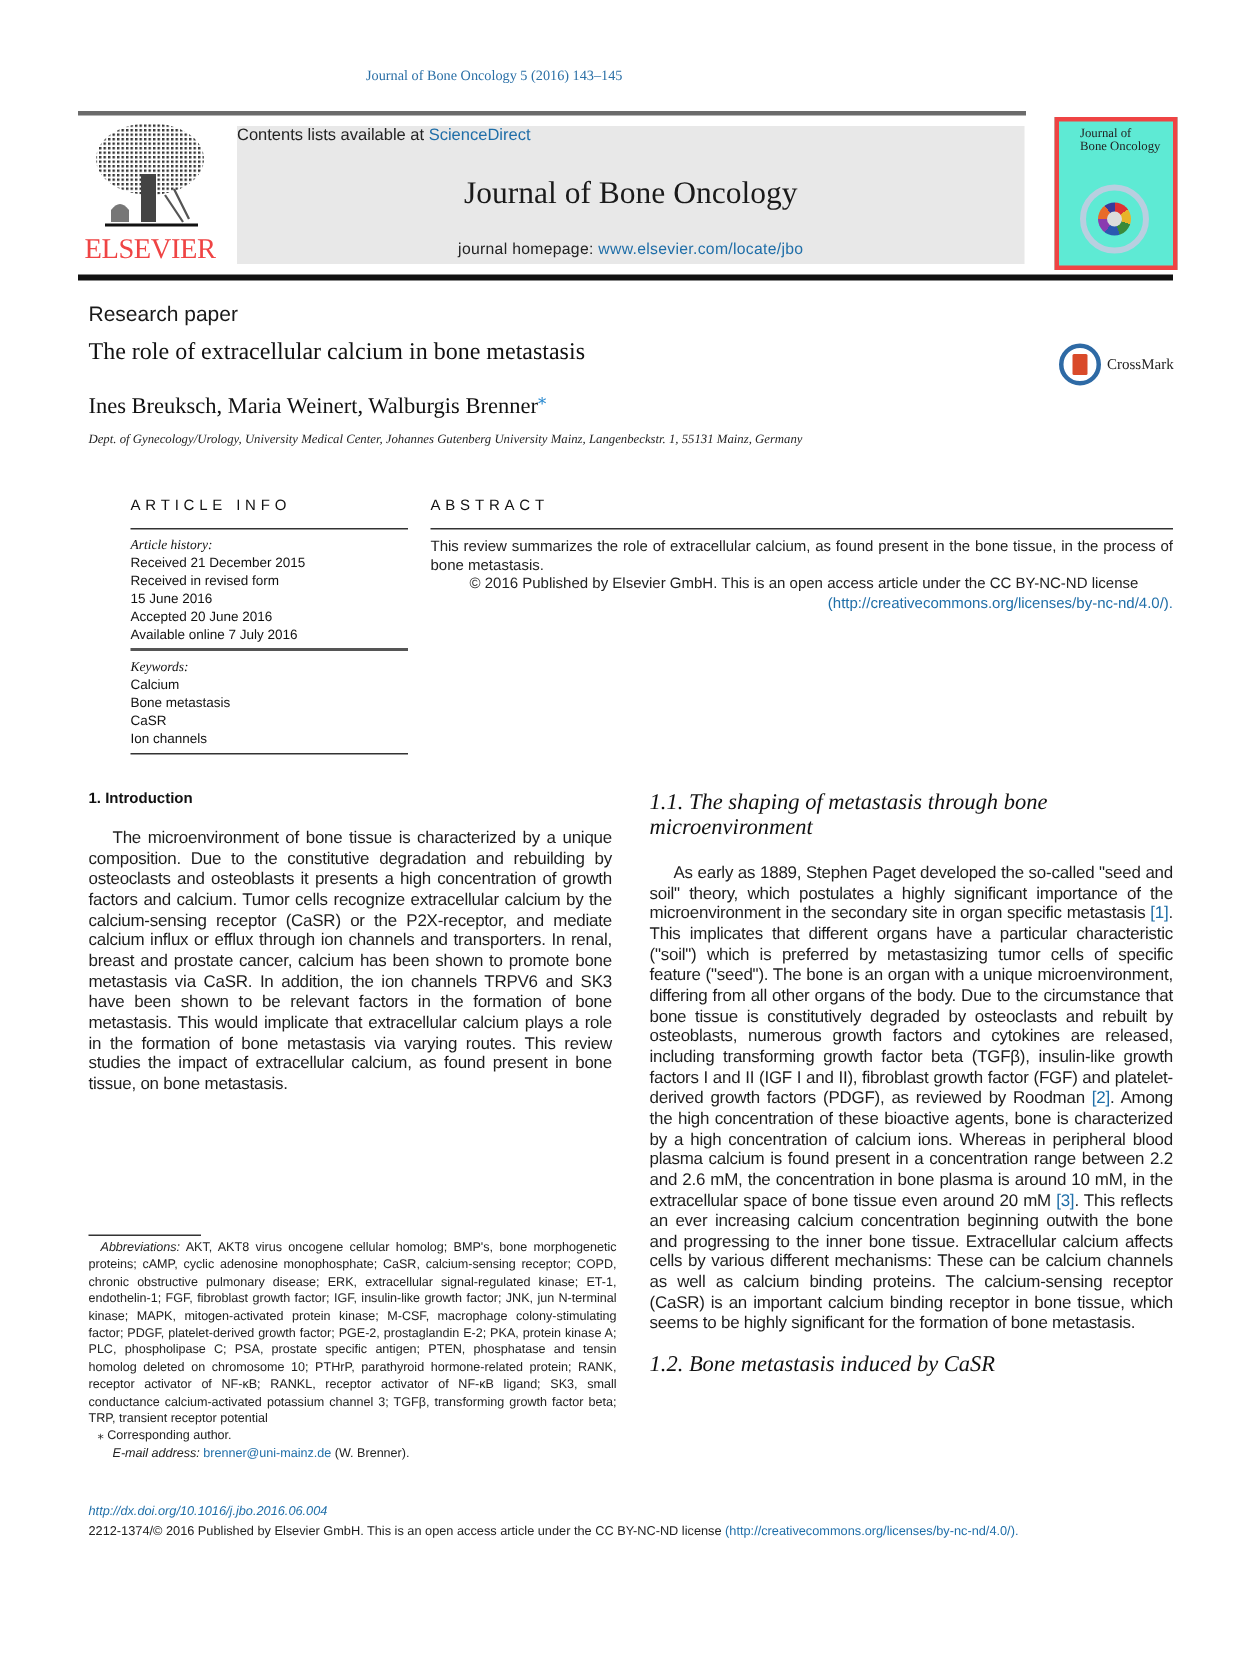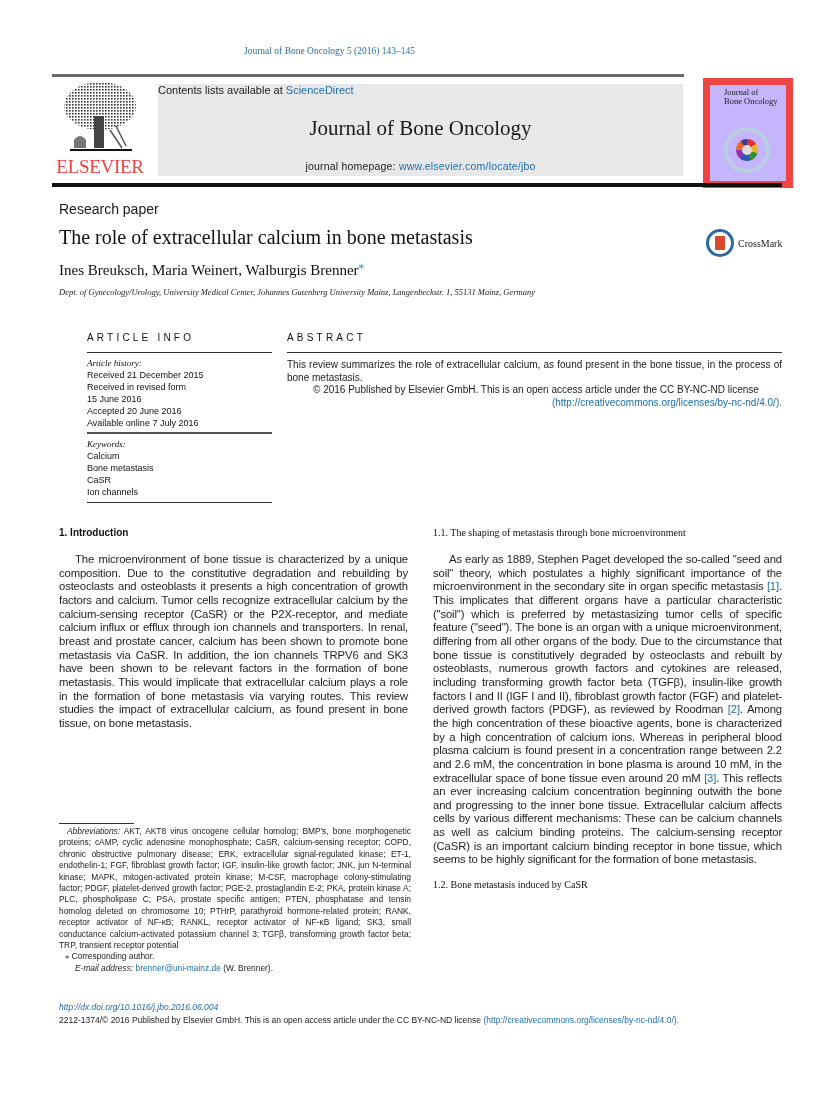--- a/index.html
+++ b/index.html
@@ -8,46 +8,46 @@
   a,.link{color:#1f6ea8;text-decoration:none;}
   .running{left:0;width:659px;top:46px;text-align:center;font-size:9.5px;color:#2a6fa6;}
   .topbar{left:52px;top:74px;width:632px;height:3px;background:#6b6b6b;}
   .elsevier{left:54px;top:80px;width:92px;height:96px;}
   .tree{left:6px;top:0;width:80px;height:74px;}
   .elsevier-word{position:absolute;left:0;top:76px;width:92px;text-align:center;font-size:19px;color:#ef4444;letter-spacing:-0.3px;font-family:"Liberation Serif",serif;}
   .banner{left:158px;top:84px;width:525px;height:92px;background:#e8e8e8;}
   .contents{position:absolute;left:0;width:100%;top:0px;font-size:11px;color:#222;font-family:"Liberation Sans","DejaVu Sans",sans-serif;}
   .jtitle{position:absolute;left:0;width:100%;top:32px;text-align:center;font-size:21px;color:#1a1a1a;}
   .homepage{position:absolute;left:0;width:100%;top:76px;text-align:center;font-size:10.5px;color:#222;font-family:"Liberation Sans","DejaVu Sans",sans-serif;letter-spacing:0.2px;}
-  .cover{left:703px;top:78px;width:76px;height:96px;background:#c4b5fd;border:7px solid #ef4444;}
+  .cover{left:703px;top:78px;width:76px;height:96px;background:#5eead4;border:3px solid #ef4444;}
   .cover-title{position:absolute;left:14px;top:3px;font-size:8.5px;line-height:9px;color:#222;}
   .cover-ring{position:absolute;left:14px;top:42px;width:46px;height:46px;border-radius:50%;border:4px solid #b9cfe0;box-sizing:border-box;}
   .cover-inner{position:absolute;left:8px;top:8px;width:22px;height:22px;border-radius:50%;background:conic-gradient(#d33 0 15%,#e8b329 15% 30%,#3a8a3a 30% 45%,#2b58b0 45% 60%,#8a3ab0 60% 75%,#e86b2a 75% 90%,#3a3a9a 90% 100%);}
   .cover-inner::after{content:"";position:absolute;left:6px;top:6px;width:10px;height:10px;border-radius:50%;background:#ddd;}
   .thickbar{left:52px;top:183px;width:730px;height:4px;background:#111;}
   .rp{left:59px;top:201px;font-size:14px;font-family:"Liberation Sans","DejaVu Sans",sans-serif;font-stretch:condensed;}
-  .title{left:59px;top:226px;font-size:20px;color:#111;}
+  .title{left:59px;top:226px;font-size:16px;color:#111;}
   .authors{left:59px;top:259px;font-size:15px;color:#111;}
   .authors sup{color:#2a8ad0;font-size:11px;}
   .affil{left:59px;top:287px;font-size:8.5px;font-style:italic;color:#222;}
   .crossmark{left:706px;top:229px;width:90px;height:32px;}
   .cm-circle{position:absolute;left:0;top:0;width:28px;height:28px;border-radius:50%;border:3px solid #2e6aa5;box-sizing:border-box;background:#fff;}
   .cm-book{position:absolute;left:6px;top:4px;width:10px;height:14px;background:#d94a2a;border-radius:1px;}
   .cm-text{position:absolute;left:32px;top:9px;font-size:10px;color:#222;}
   .hr-thin{height:1px;background:#333;}
   .sect-head{font-size:10px;letter-spacing:3.2px;color:#111;font-family:"Liberation Sans","DejaVu Sans",sans-serif;}
   .info-col{left:55px;top:332px;width:185px;margin-left:32px;}
   .small{font-size:9px;line-height:12px;font-family:"Liberation Sans","DejaVu Sans",sans-serif;color:#111;}
   .small i{font-family:"Liberation Serif",serif;}
   .abs-col{left:287px;top:332px;width:495px;}
   .abs-text{font-size:10px;line-height:12.5px;text-align:justify;font-family:"Liberation Sans","DejaVu Sans",sans-serif;color:#222;}
   .body-l{left:59px;width:349px;}
   .body-r{left:433px;width:349px;}
   .h1{font-size:10px;font-weight:bold;font-family:"Liberation Sans","DejaVu Sans",sans-serif;color:#111;}
-  .h2{font-size:10px;color:#111;}
+  .h2{font-size:15px;font-style:italic;color:#111;}
   .para{font-size:11.3px;line-height:13.65px;text-align:justify;text-indent:16px;font-family:"Liberation Sans","DejaVu Sans",sans-serif;color:#1e1e1e;letter-spacing:-0.15px;}
   .foot-rule{left:59px;top:823px;width:75px;height:1px;background:#333;}
   .foot{left:59px;top:826px;width:352px;font-size:8.4px;line-height:11.4px;text-align:justify;font-family:"Liberation Sans","DejaVu Sans",sans-serif;color:#222;text-indent:8px;}
   .doi{left:59px;top:1002px;font-size:8.5px;font-family:"Liberation Sans","DejaVu Sans",sans-serif;font-style:italic;}
   .issn{left:59px;top:1015px;font-size:8.5px;font-family:"Liberation Sans","DejaVu Sans",sans-serif;color:#222;}
 </style>
 </head>
 <body>
 
 <div class="abs running">Journal of Bone Oncology 5 (2016) 143–145</div>

